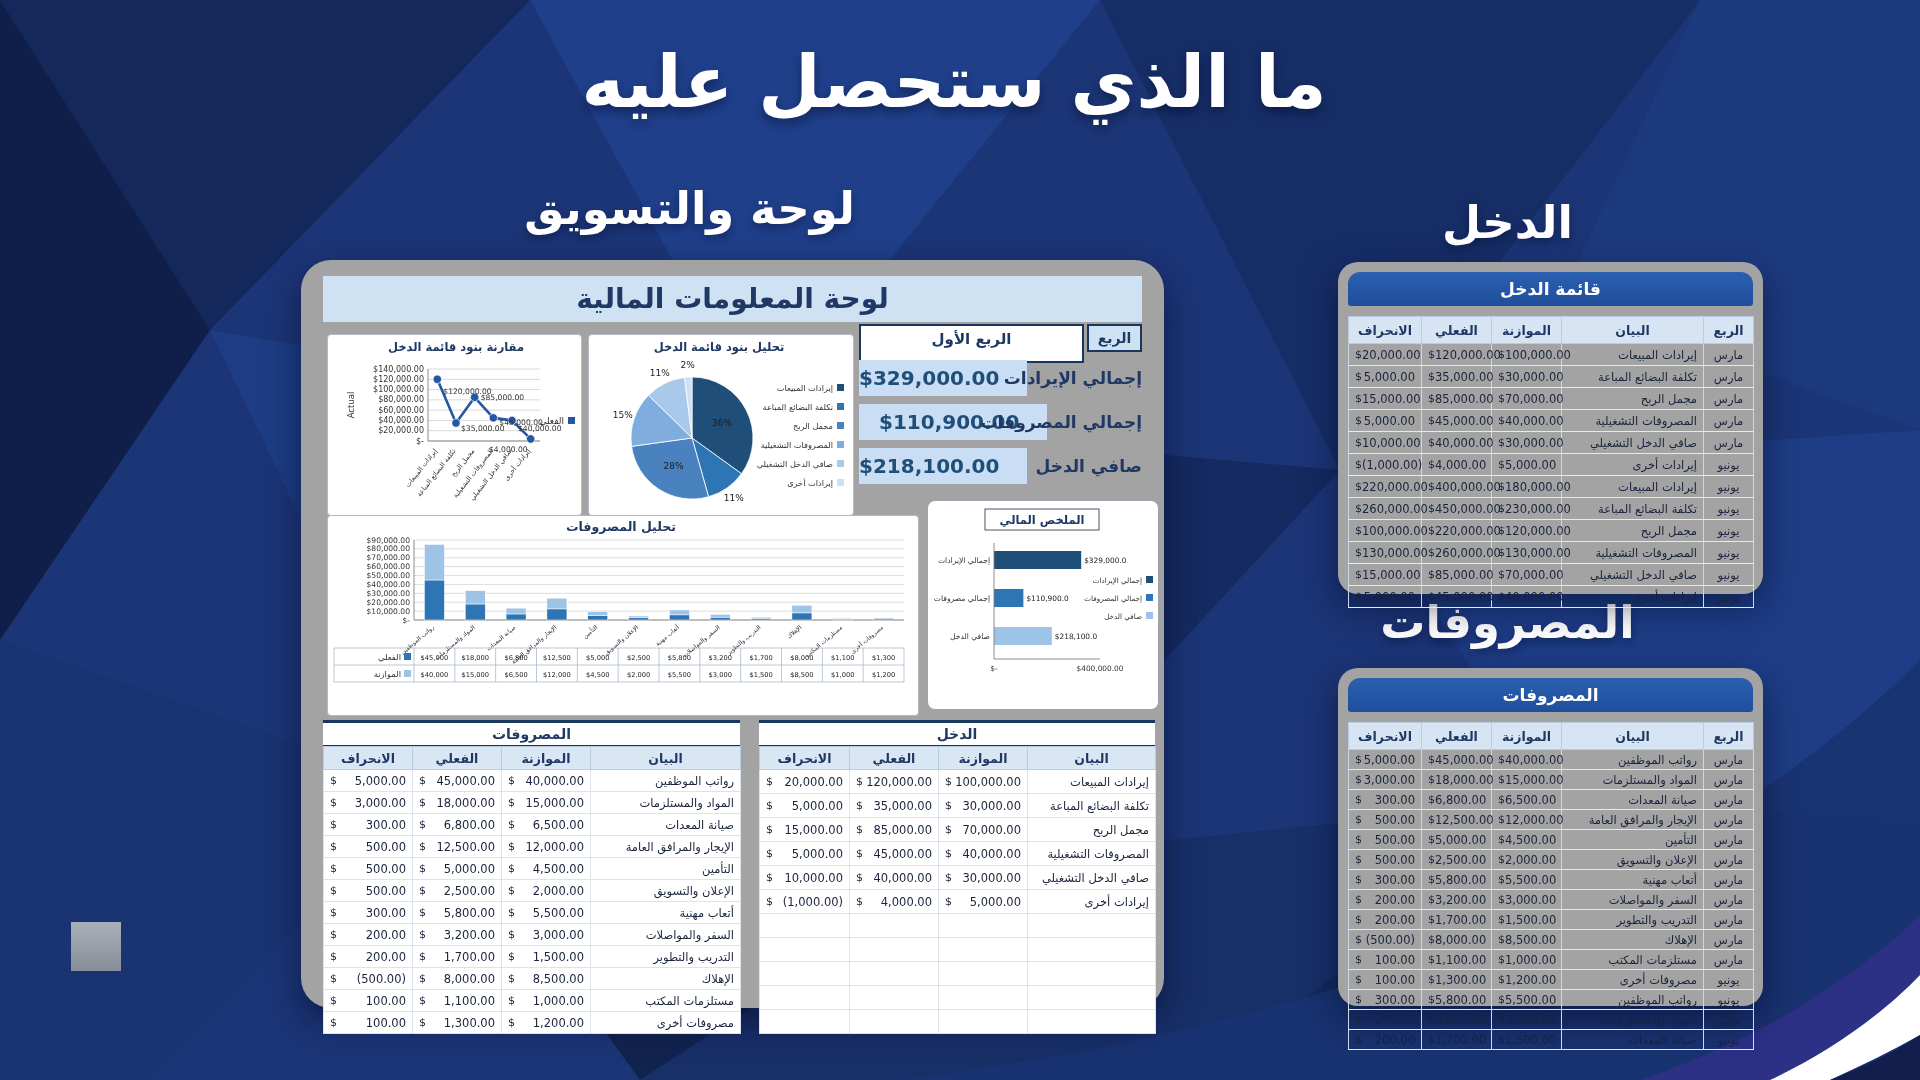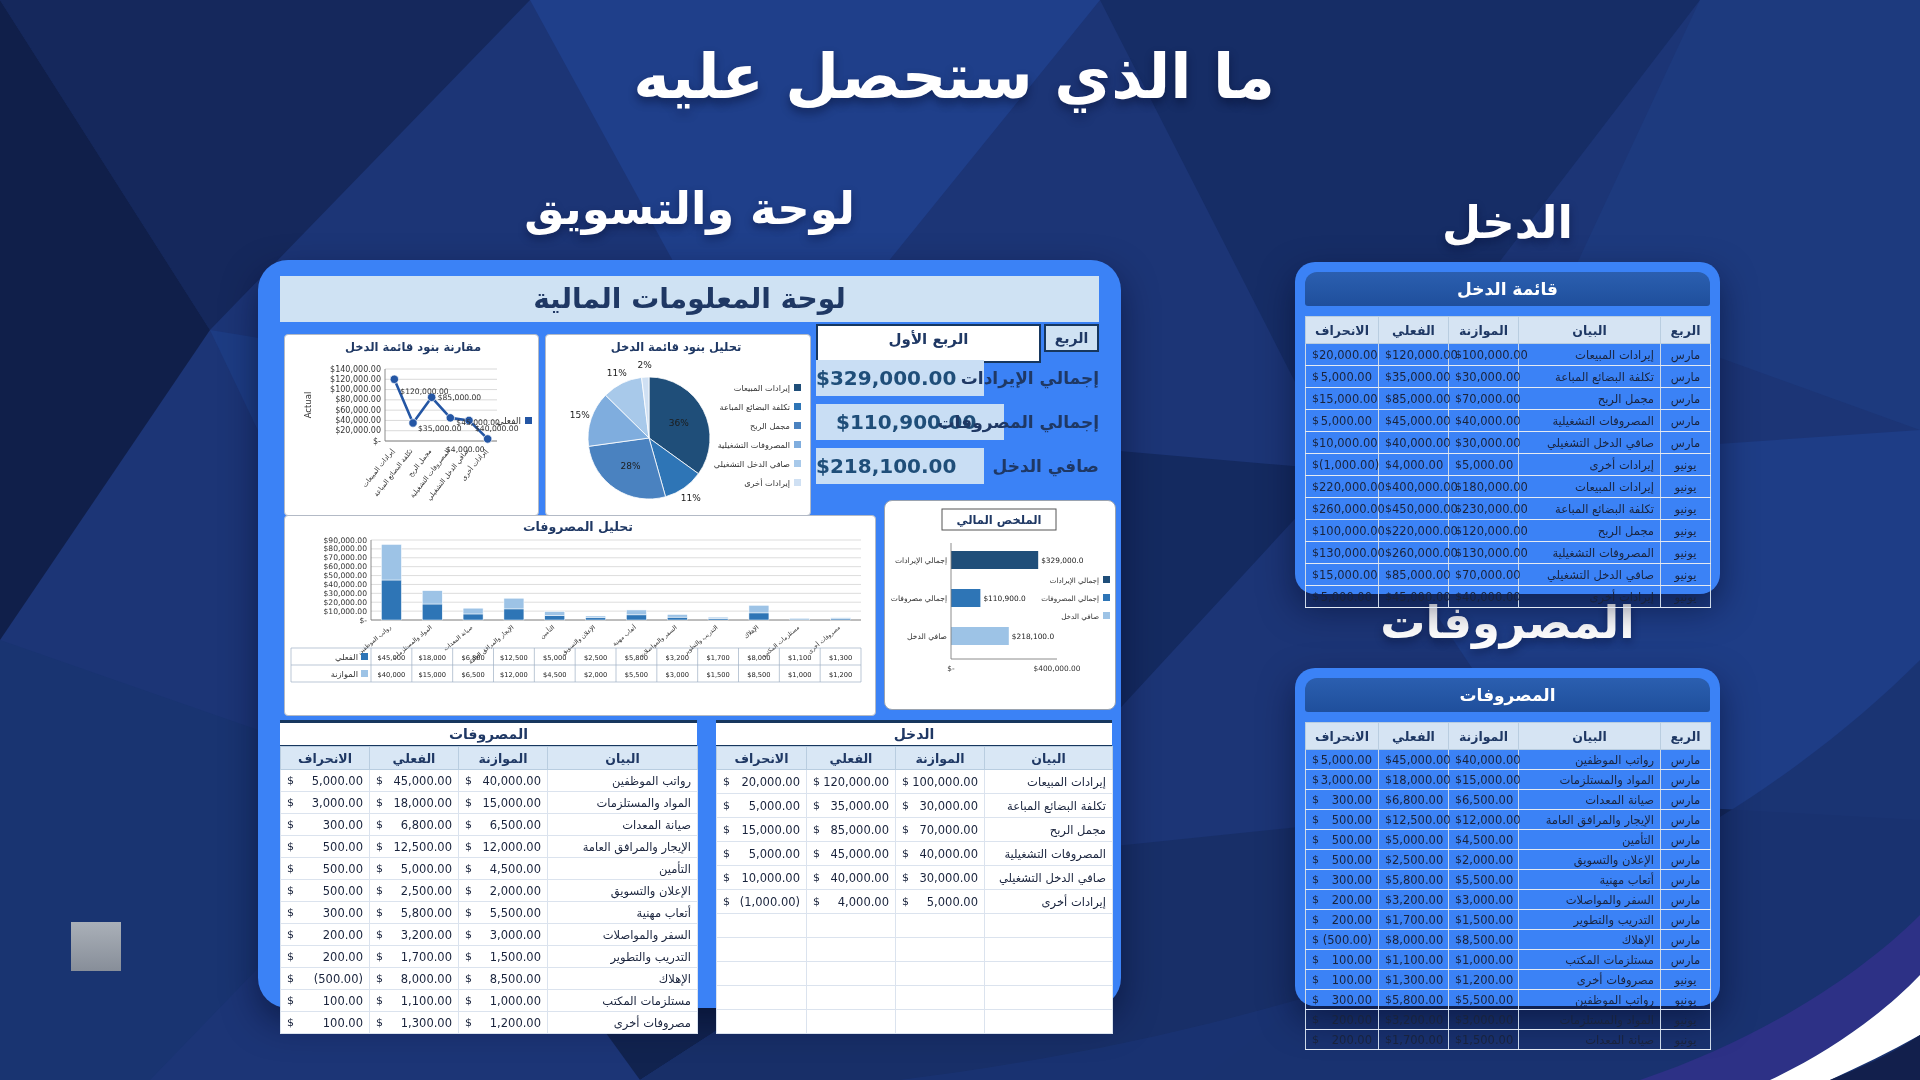--- a/index.html
+++ b/index.html
@@ -4,32 +4,32 @@
 <style>
   html,body{margin:0;padding:0;}
   body{
     width:1920px;height:1080px;position:relative;overflow:hidden;
     font-family:"DejaVu Sans","Liberation Sans",sans-serif;
     background:#1b3470;
   }
   #bg{position:absolute;left:0;top:0;width:1920px;height:1080px;}
   #page-title{
     position:absolute;left:0;right:12px;top:40px;text-align:center;
-    font-size:62px;font-weight:800;color:#fff;
+    font-size:72px;font-weight:800;color:#fff;
     text-shadow:0 5px 10px rgba(4,10,40,.45);
   }
   .section-label{
     position:absolute;text-align:center;font-size:45px;font-weight:800;color:#fff;
     text-shadow:0 4px 8px rgba(4,10,40,.4);
   }
   #lbl-dashboard{left:258px;width:863px;top:182px;}
   #lbl-income{left:1295px;width:425px;top:196px;}
   #lbl-expenses{left:1295px;width:425px;top:596px;}
 
-  .panel{position:absolute;background:#3b82f6;box-shadow:0 14px 34px rgba(2,8,35,.5);}
+  .panel{position:absolute;background:#a3a3a3;box-shadow:0 14px 34px rgba(2,8,35,.5);margin-left:43px;}
   #dashboard{left:258px;top:260px;width:863px;height:748px;border-radius:30px;}
   #income-panel{left:1295px;top:262px;width:425px;height:332px;border-radius:20px;}
   #expenses-panel{left:1295px;top:668px;width:425px;height:338px;border-radius:20px;}
 
   .dash-header{
     position:absolute;left:22px;right:22px;top:16px;height:46px;background:#cfe2f3;
     color:#1f3864;font-size:28px;font-weight:bold;text-align:center;line-height:46px;
   }
   .chartbox{position:absolute;background:#fff;border:1.5px solid #b3bac6;border-radius:4px;overflow:hidden;}
   #line-box{left:26px;top:74px;width:253px;height:180px;}

